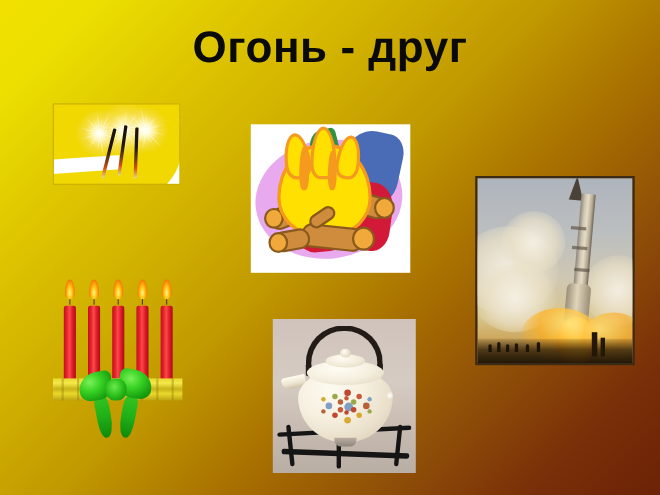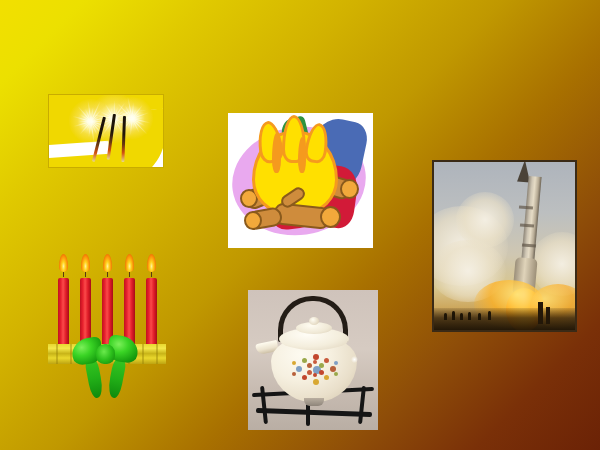--- a/index.html
+++ b/index.html
@@ -430,20 +430,21 @@
     height: 7px;
     background: radial-gradient(circle, #ffffff 0%, rgba(255,255,255,0) 72%);
     border-radius: 50%;
   }
 </style>
 </head>
 <body>
 
 <div id="slide">
 
+  <div id="slide-title">Огонь - друг</div>
 
   <div class="pic" id="pic-sparklers">
     <div class="spk-swoosh"></div>
     <div class="spk-band"></div>
 
     <div class="spk-burst spk-b1"></div>
     <div class="spk-burst spk-b2"></div>
     <div class="spk-burst spk-b3"></div>
 
     <div id="spk-rays">

